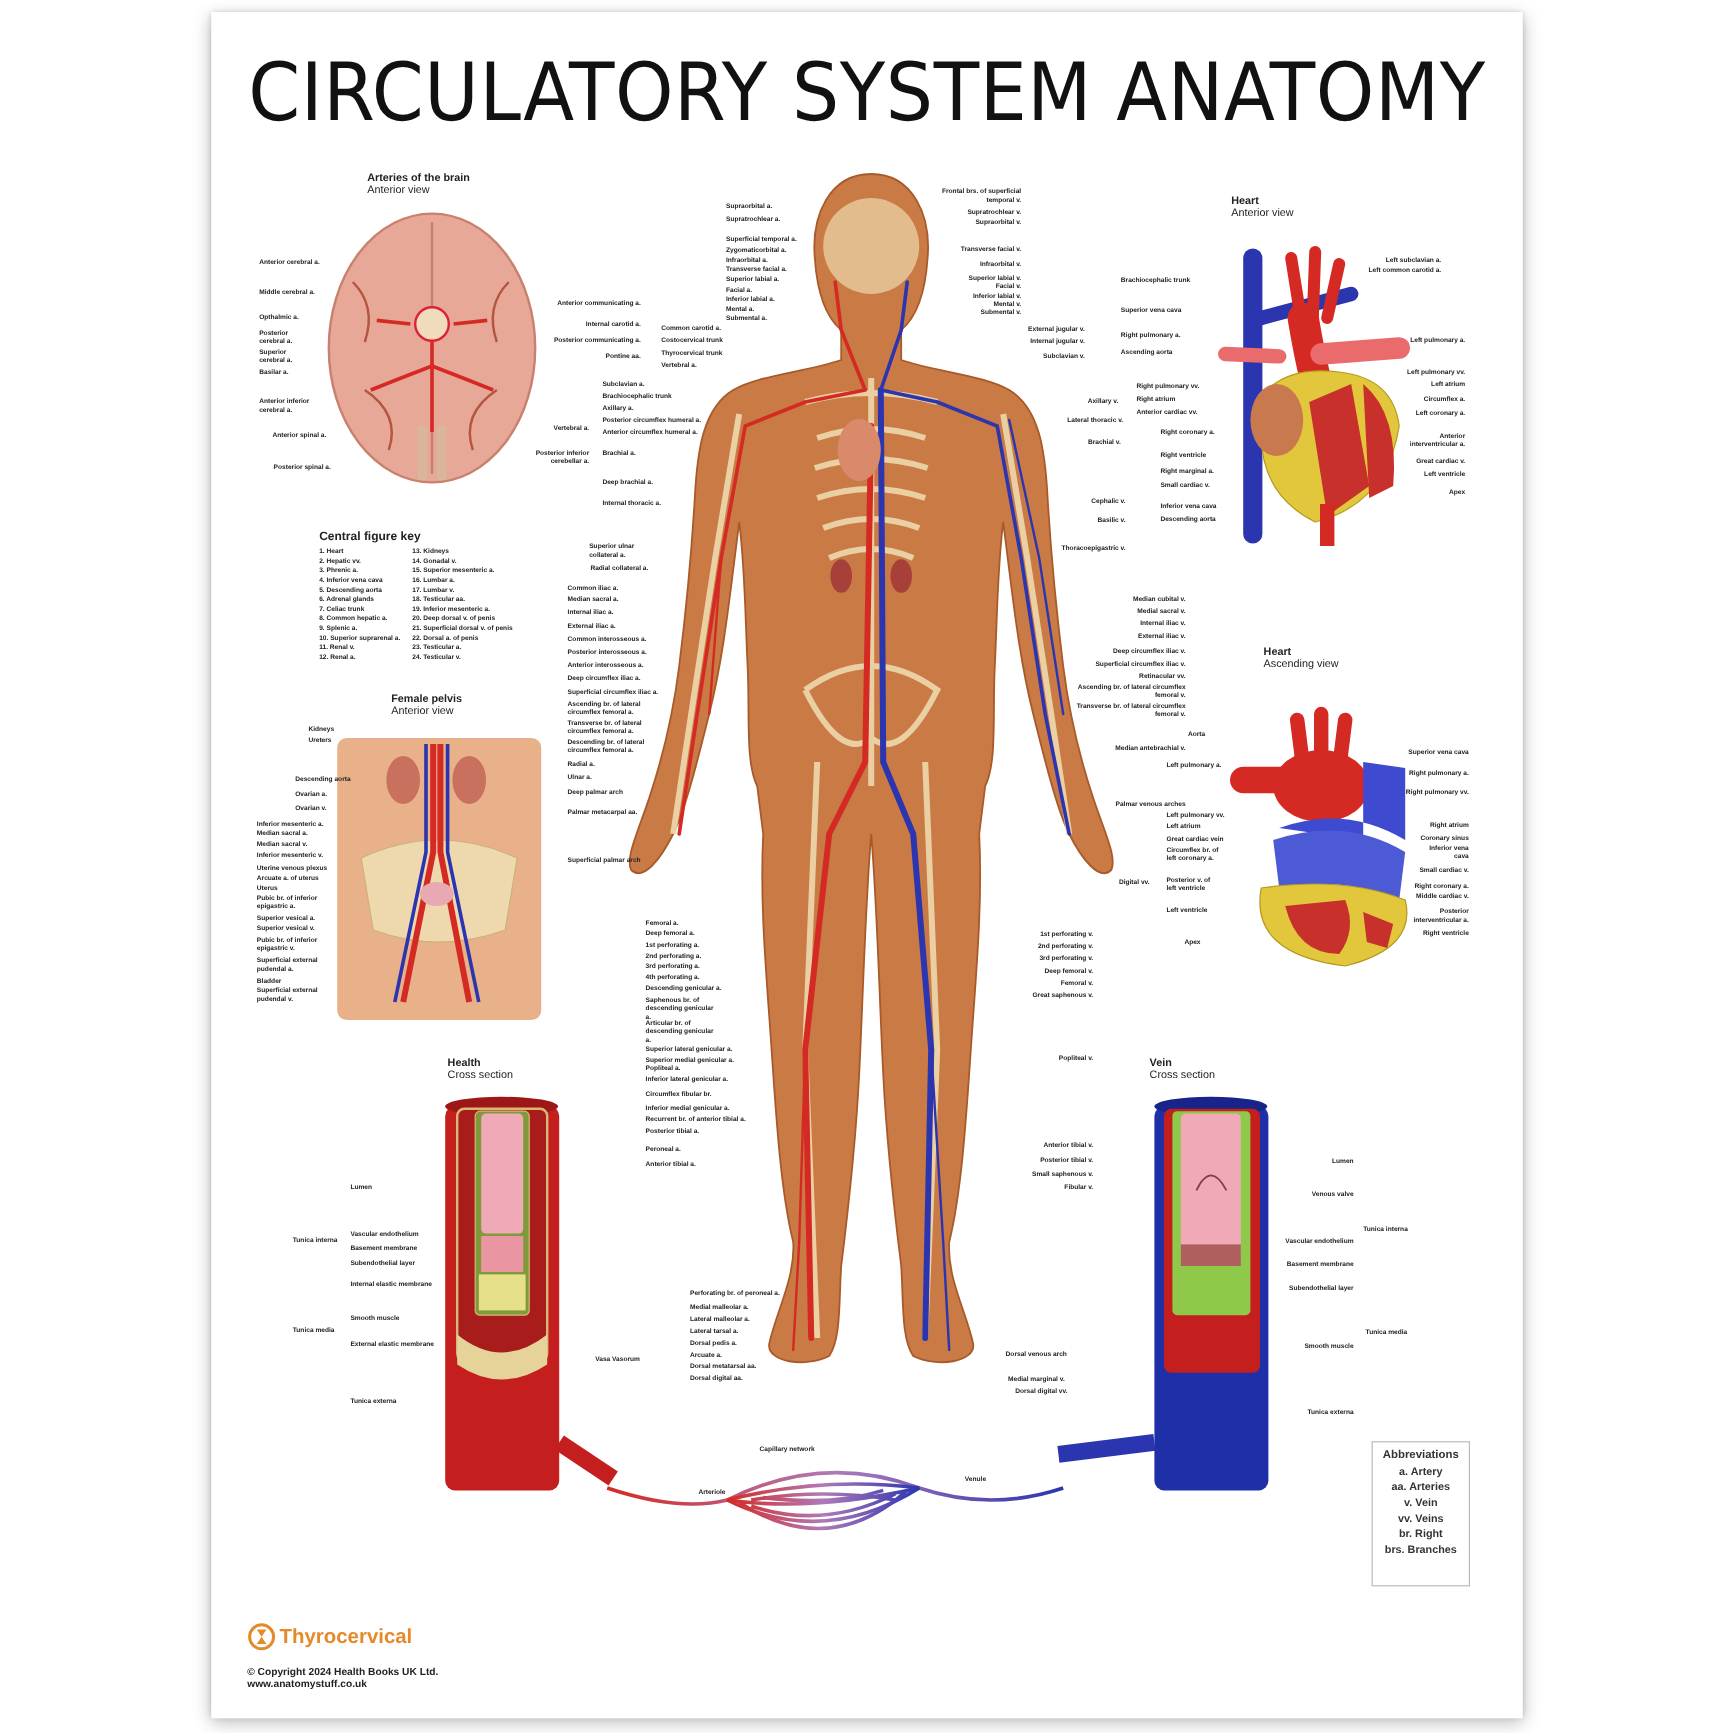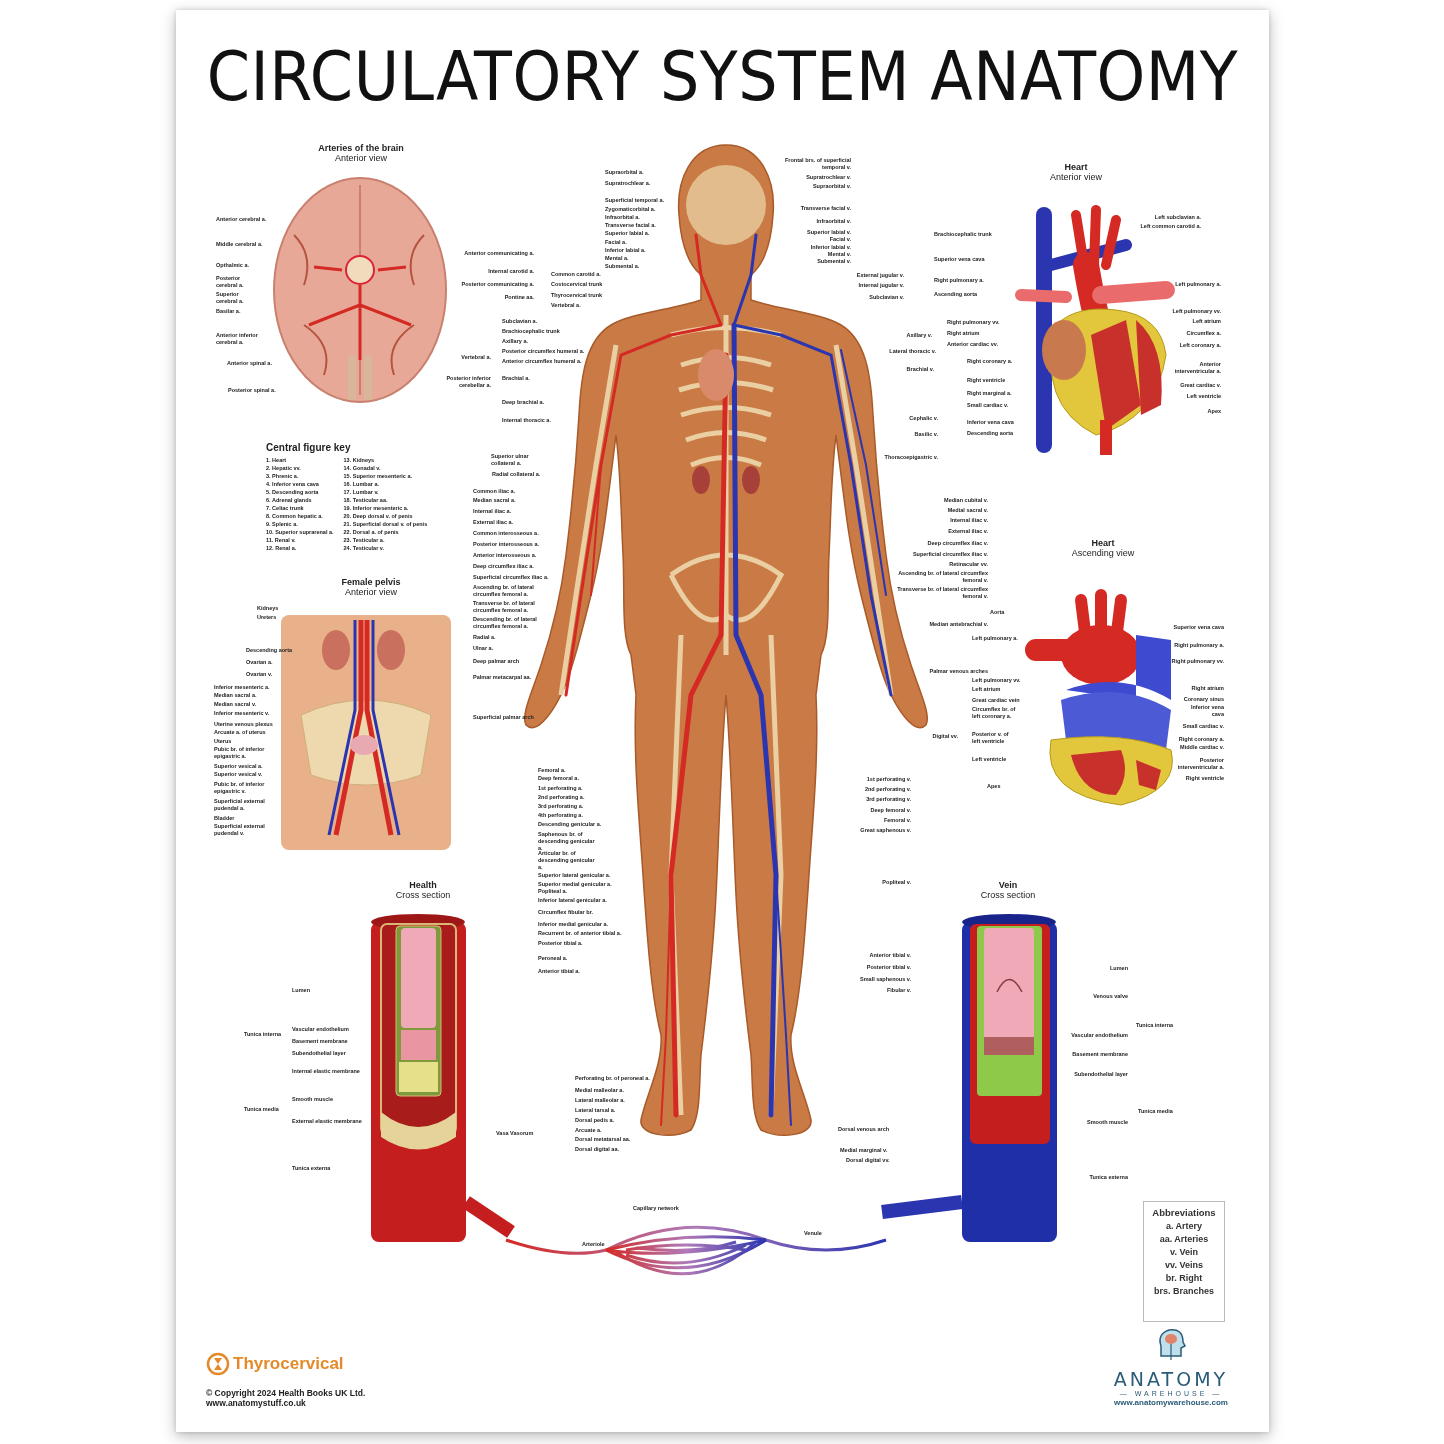--- a/index.html
+++ b/index.html
@@ -1,21 +1,21 @@
 <!DOCTYPE html>
 <html><head>
 <meta charset="utf-8">
 <style>
   html,body{margin:0;padding:0;}
   body{width:1444px;height:1444px;background:#ffffff;position:relative;overflow:hidden;font-family:"Liberation Sans",sans-serif;}
   .poster{position:absolute;left:176px;top:10px;width:1093px;height:1422px;background:#fff;box-shadow:0 4px 14px rgba(0,0,0,0.28),0 0 4px rgba(0,0,0,0.15);}
   .title{position:absolute;left:0;top:30px;width:1093px;text-align:center;font-family:"DejaVu Sans",sans-serif;font-size:62px;letter-spacing:0.5px;color:#111;font-weight:400;transform:scaleY(1.08);}
   .lbl{position:absolute;font-size:5.5px;font-weight:700;color:#222;white-space:nowrap;line-height:7px;}
   .lbl.r{text-align:right;}
-  .sec-title{position:absolute;font-size:9px;font-weight:700;color:#222;text-align:center;line-height:10px;}
+  .sec-title{position:absolute;font-size:9px;font-weight:700;color:#222;line-height:10px;}
   .sec-title .sub{font-weight:400;}
   svg{position:absolute;overflow:visible;}
   .keybox{position:absolute;left:90px;top:432px;width:180px;}
   .keybox h3{margin:0 0 3px 0;font-size:10px;font-weight:700;color:#222;}
   .keycols{display:flex;gap:10px;}
   .keycol div{font-size:5.5px;font-weight:700;color:#222;line-height:8px;white-space:nowrap;}
   .abbrev{position:absolute;left:967px;top:1191px;width:80px;height:119px;border:1px solid #bbb;text-align:center;}
   .abbrev h4{margin:5px 0 2px 0;font-size:9.5px;font-weight:700;color:#333;}
   .abbrev div{font-size:9px;color:#333;line-height:13px;font-weight:700;}
   .as-logo{position:absolute;left:30px;top:1340px;display:flex;align-items:center;}
@@ -495,24 +495,14 @@
       <circle cx="12" cy="14" r="10" fill="none" stroke="#e48a2a" stroke-width="2.5"></circle>
       <path d="M8 8 L16 8 L12 14 L16 20 L8 20 L12 14 Z" fill="#e48a2a"></path>
     </svg>
     <span class="txt">Thyrocervical</span>
   </div>
   <div class="copy">
     <div>© Copyright 2024 Health Books UK Ltd.</div>
     <div>www.anatomystuff.co.uk</div>
   </div>
 
-  <div class="aw">
-    <svg style="position:relative;" width="32" height="36">
-      <path d="M6 30 L6 20 Q2 8 14 4 Q28 2 28 16 L30 20 L26 22 L26 30 Z" fill="#bfe0ea" stroke="#2a5b78" stroke-width="1.5"></path>
-      <ellipse cx="16" cy="13" rx="6" ry="5" fill="#e0836a"></ellipse>
-      <path d="M16 18 L16 34" stroke="#2a5b78" stroke-width="1.2"></path>
-    </svg>
-    <div class="n">ANATOMY</div>
-    <div class="w">— <span>WAREHOUSE</span> —</div>
-    <div class="u">www.anatomywarehouse.com</div>
-  </div>
 
 </div>
 
 </body></html>

